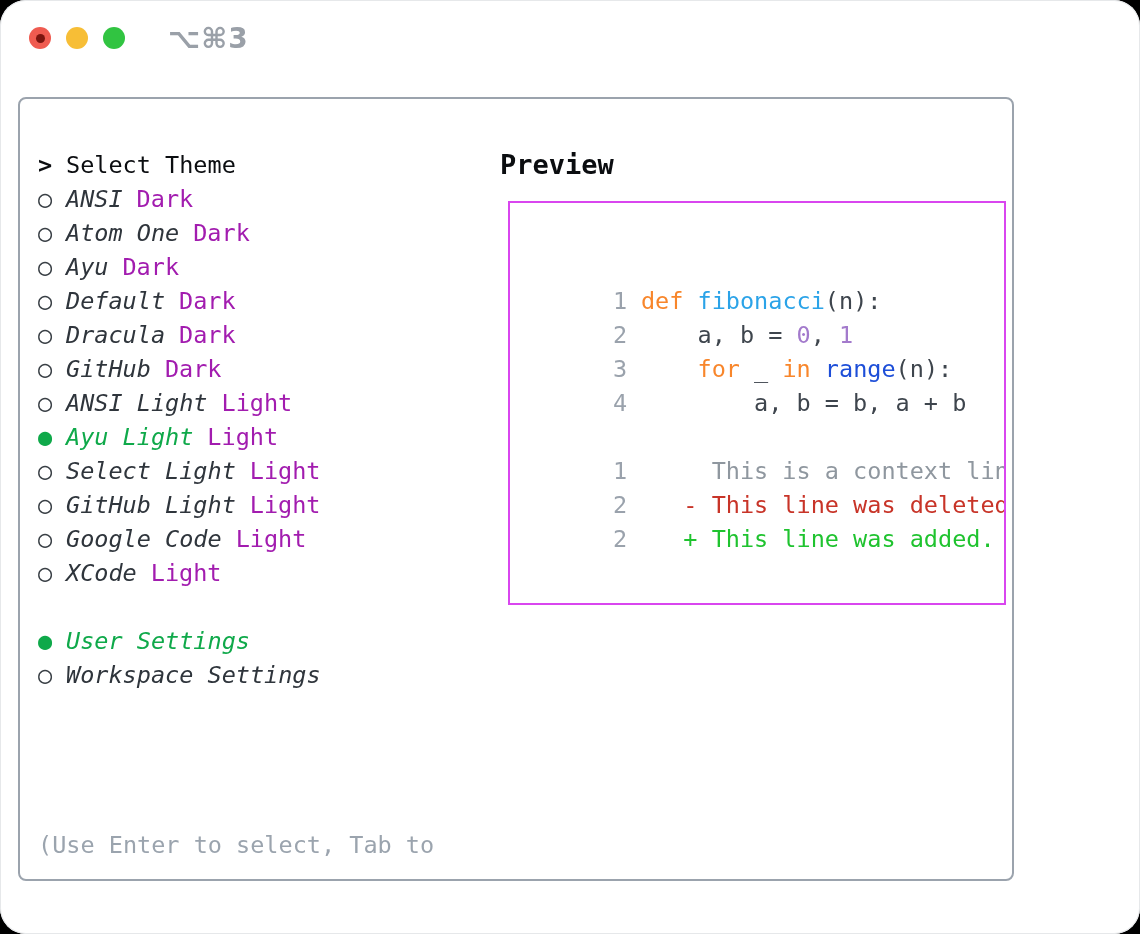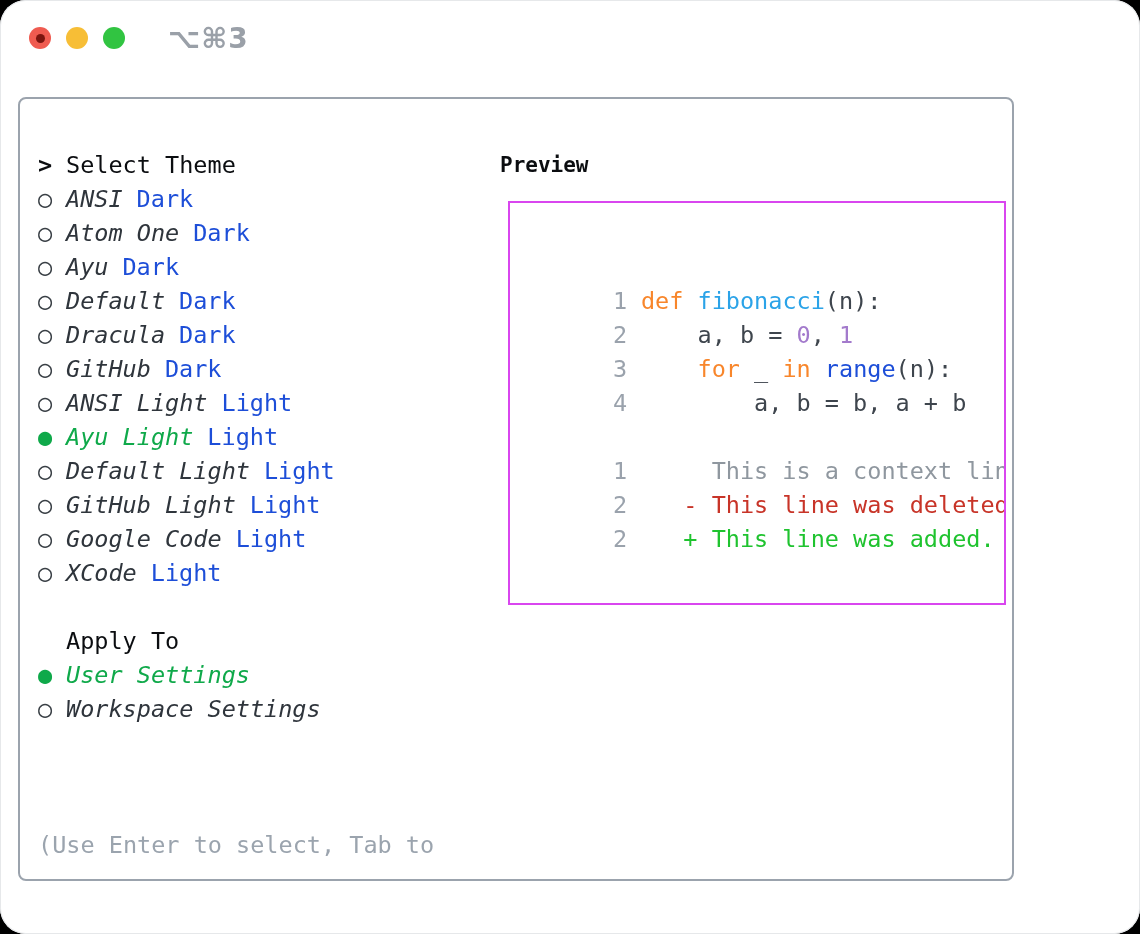--- a/index.html
+++ b/index.html
@@ -35,28 +35,28 @@
     border: 2px solid #9ba3ad; border-radius: 8px;
     background: #ffffff;
   }
   
   .mono { font-size: 23.5px; line-height: 34px; color: #2f353c; }
   .row { display: flex; height: 34px; align-items: center; white-space: pre; }
   .bullet { display: inline-block; width: 28px; white-space: pre; color: #3a4046; }
   .cursor { font-weight: bold; color: #0b0d10; }
   .hdr { font-weight: normal; color: #0b0d10; }
   .name { color: #2f353c; white-space: pre; font-style: italic; }
-  .variant { color: #1d4ed8; margin-left: 14px; white-space: pre; }
+  .variant { color: #a21caf; margin-left: 14px; white-space: pre; }
   .sel { color: #0fa94a; }
   
   .theme-list { position: absolute; left: 38px; top: 148px; }
   .apply-block { position: absolute; left: 38px; top: 624px; }
   .hint { position: absolute; left: 38px; top: 760px; color: #9ba4ae; white-space: pre; }
   
-  .preview-label { position: absolute; left: 500px; top: 148px; height: 34px; line-height: 34px; font-weight: bold; color: #0b0d10; font-size: 21px; }
+  .preview-label { position: absolute; left: 500px; top: 148px; height: 34px; line-height: 34px; font-weight: bold; color: #0b0d10; font-size: 27px; }
   .preview-box {
     position: absolute; left: 508px; top: 201px;
     width: 498px; height: 404px;
     border: 2px solid #d946ef;
     background: #ffffff;
     padding: 47px 0 0 18px;
     overflow: hidden;
   }
   .cl { height: 34px; line-height: 34px; font-size: 23.5px; white-space: pre; }
   .cl span { white-space: pre; }
@@ -109,37 +109,34 @@
     <div class="row">
       <span class="bullet">○</span><span class="name">GitHub</span><span class="variant">Dark</span>
     </div>
     <div class="row">
       <span class="bullet">○</span><span class="name">ANSI Light</span><span class="variant">Light</span>
     </div>
     <div class="row">
       <span class="bullet sel">●</span><span class="name sel">Ayu Light</span><span class="variant">Light</span>
     </div>
     <div class="row">
-      <span class="bullet">○</span><span class="name">Default Light</span><span class="variant">Light</span>
+      <span class="bullet">○</span><span class="name">Select Light</span><span class="variant">Light</span>
     </div>
     <div class="row">
       <span class="bullet">○</span><span class="name">GitHub Light</span><span class="variant">Light</span>
     </div>
     <div class="row">
       <span class="bullet">○</span><span class="name">Google Code</span><span class="variant">Light</span>
     </div>
     <div class="row">
       <span class="bullet">○</span><span class="name">XCode</span><span class="variant">Light</span>
     </div>
   </div>
 
   <div class="apply-block mono">
-    <div class="row">
-      <span class="bullet"></span><span class="hdr">Apply To</span>
-    </div>
     <div class="row">
       <span class="bullet sel">●</span><span class="name sel">User Settings</span>
     </div>
     <div class="row">
       <span class="bullet">○</span><span class="name">Workspace Settings</span>
     </div>
   </div>
 
   <div class="hint mono">
     <div class="row" style="color:#9ba4ae">(Use Enter to select, Tab to</div>

